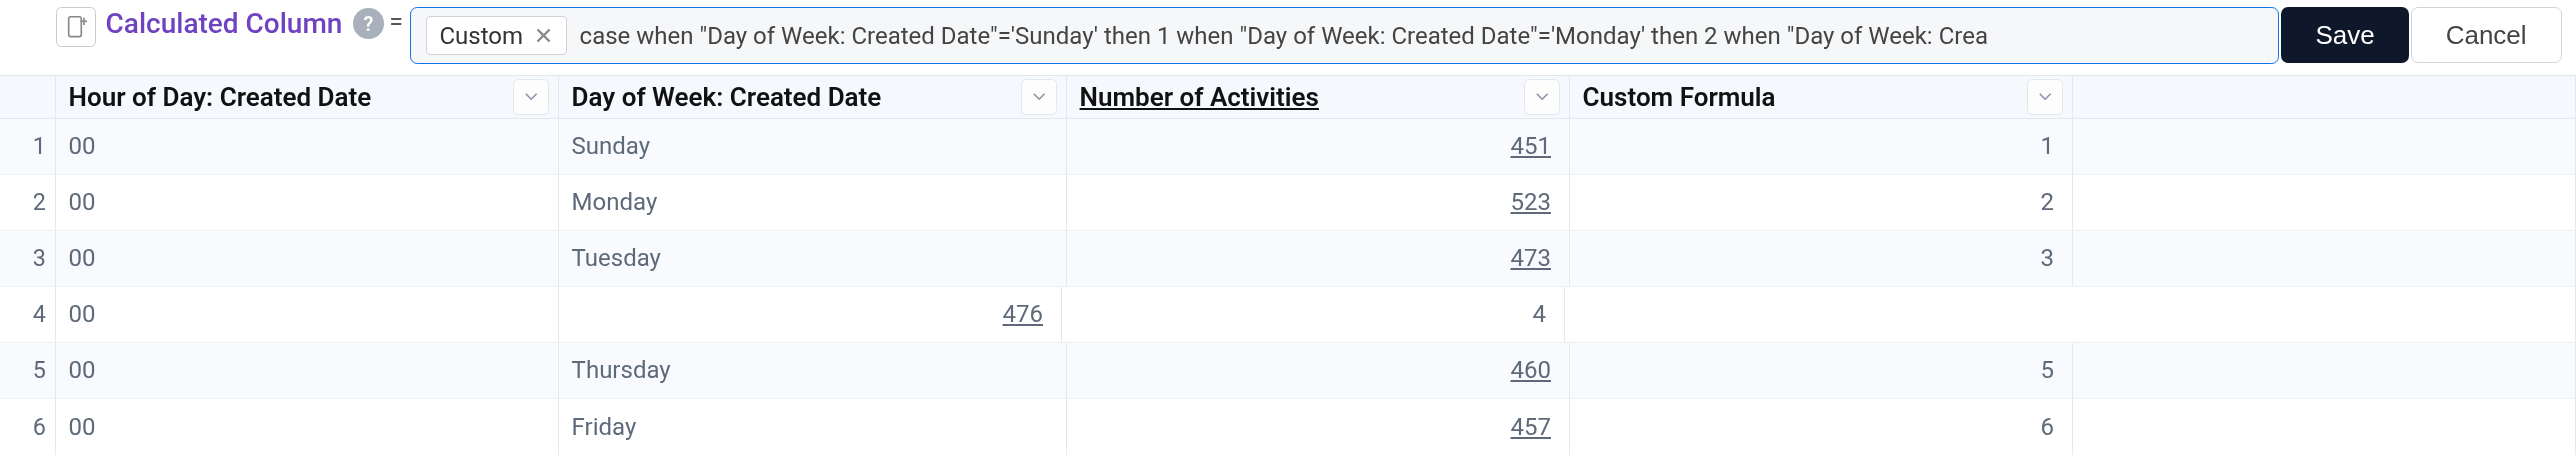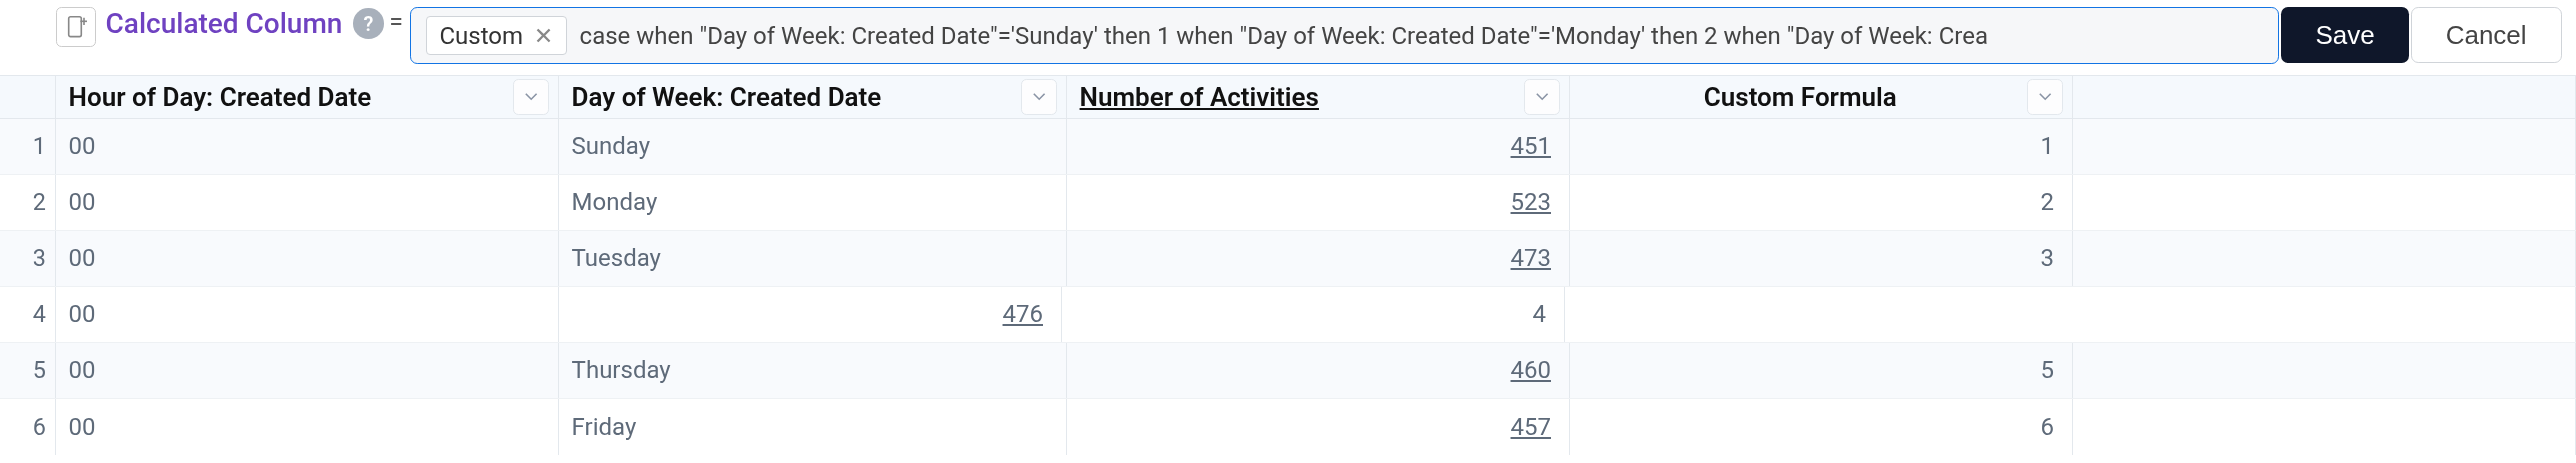--- a/index.html
+++ b/index.html
@@ -141,21 +141,21 @@
     }
     .col {
       border-right: 0.9px solid #e3e8ed;
       display: flex;
       align-items: center;
       position: relative;
     }
     .col-hour { width: 503px; }
     .col-day { width: 508px; }
     .col-activities { width: 503px; text-decoration: underline; }
-    .col-formula { width: 503px; justify-content: center; }
+    .col-formula { width: 503px; }
     .col-rest { flex: 1; }
     .col-header {
       font-weight: 600;
       font-size: 26px;
       color: #111;
       padding-left: 12.6px;
       padding-right: 54px;
     }
     .col-dropdown {
       position: absolute;

